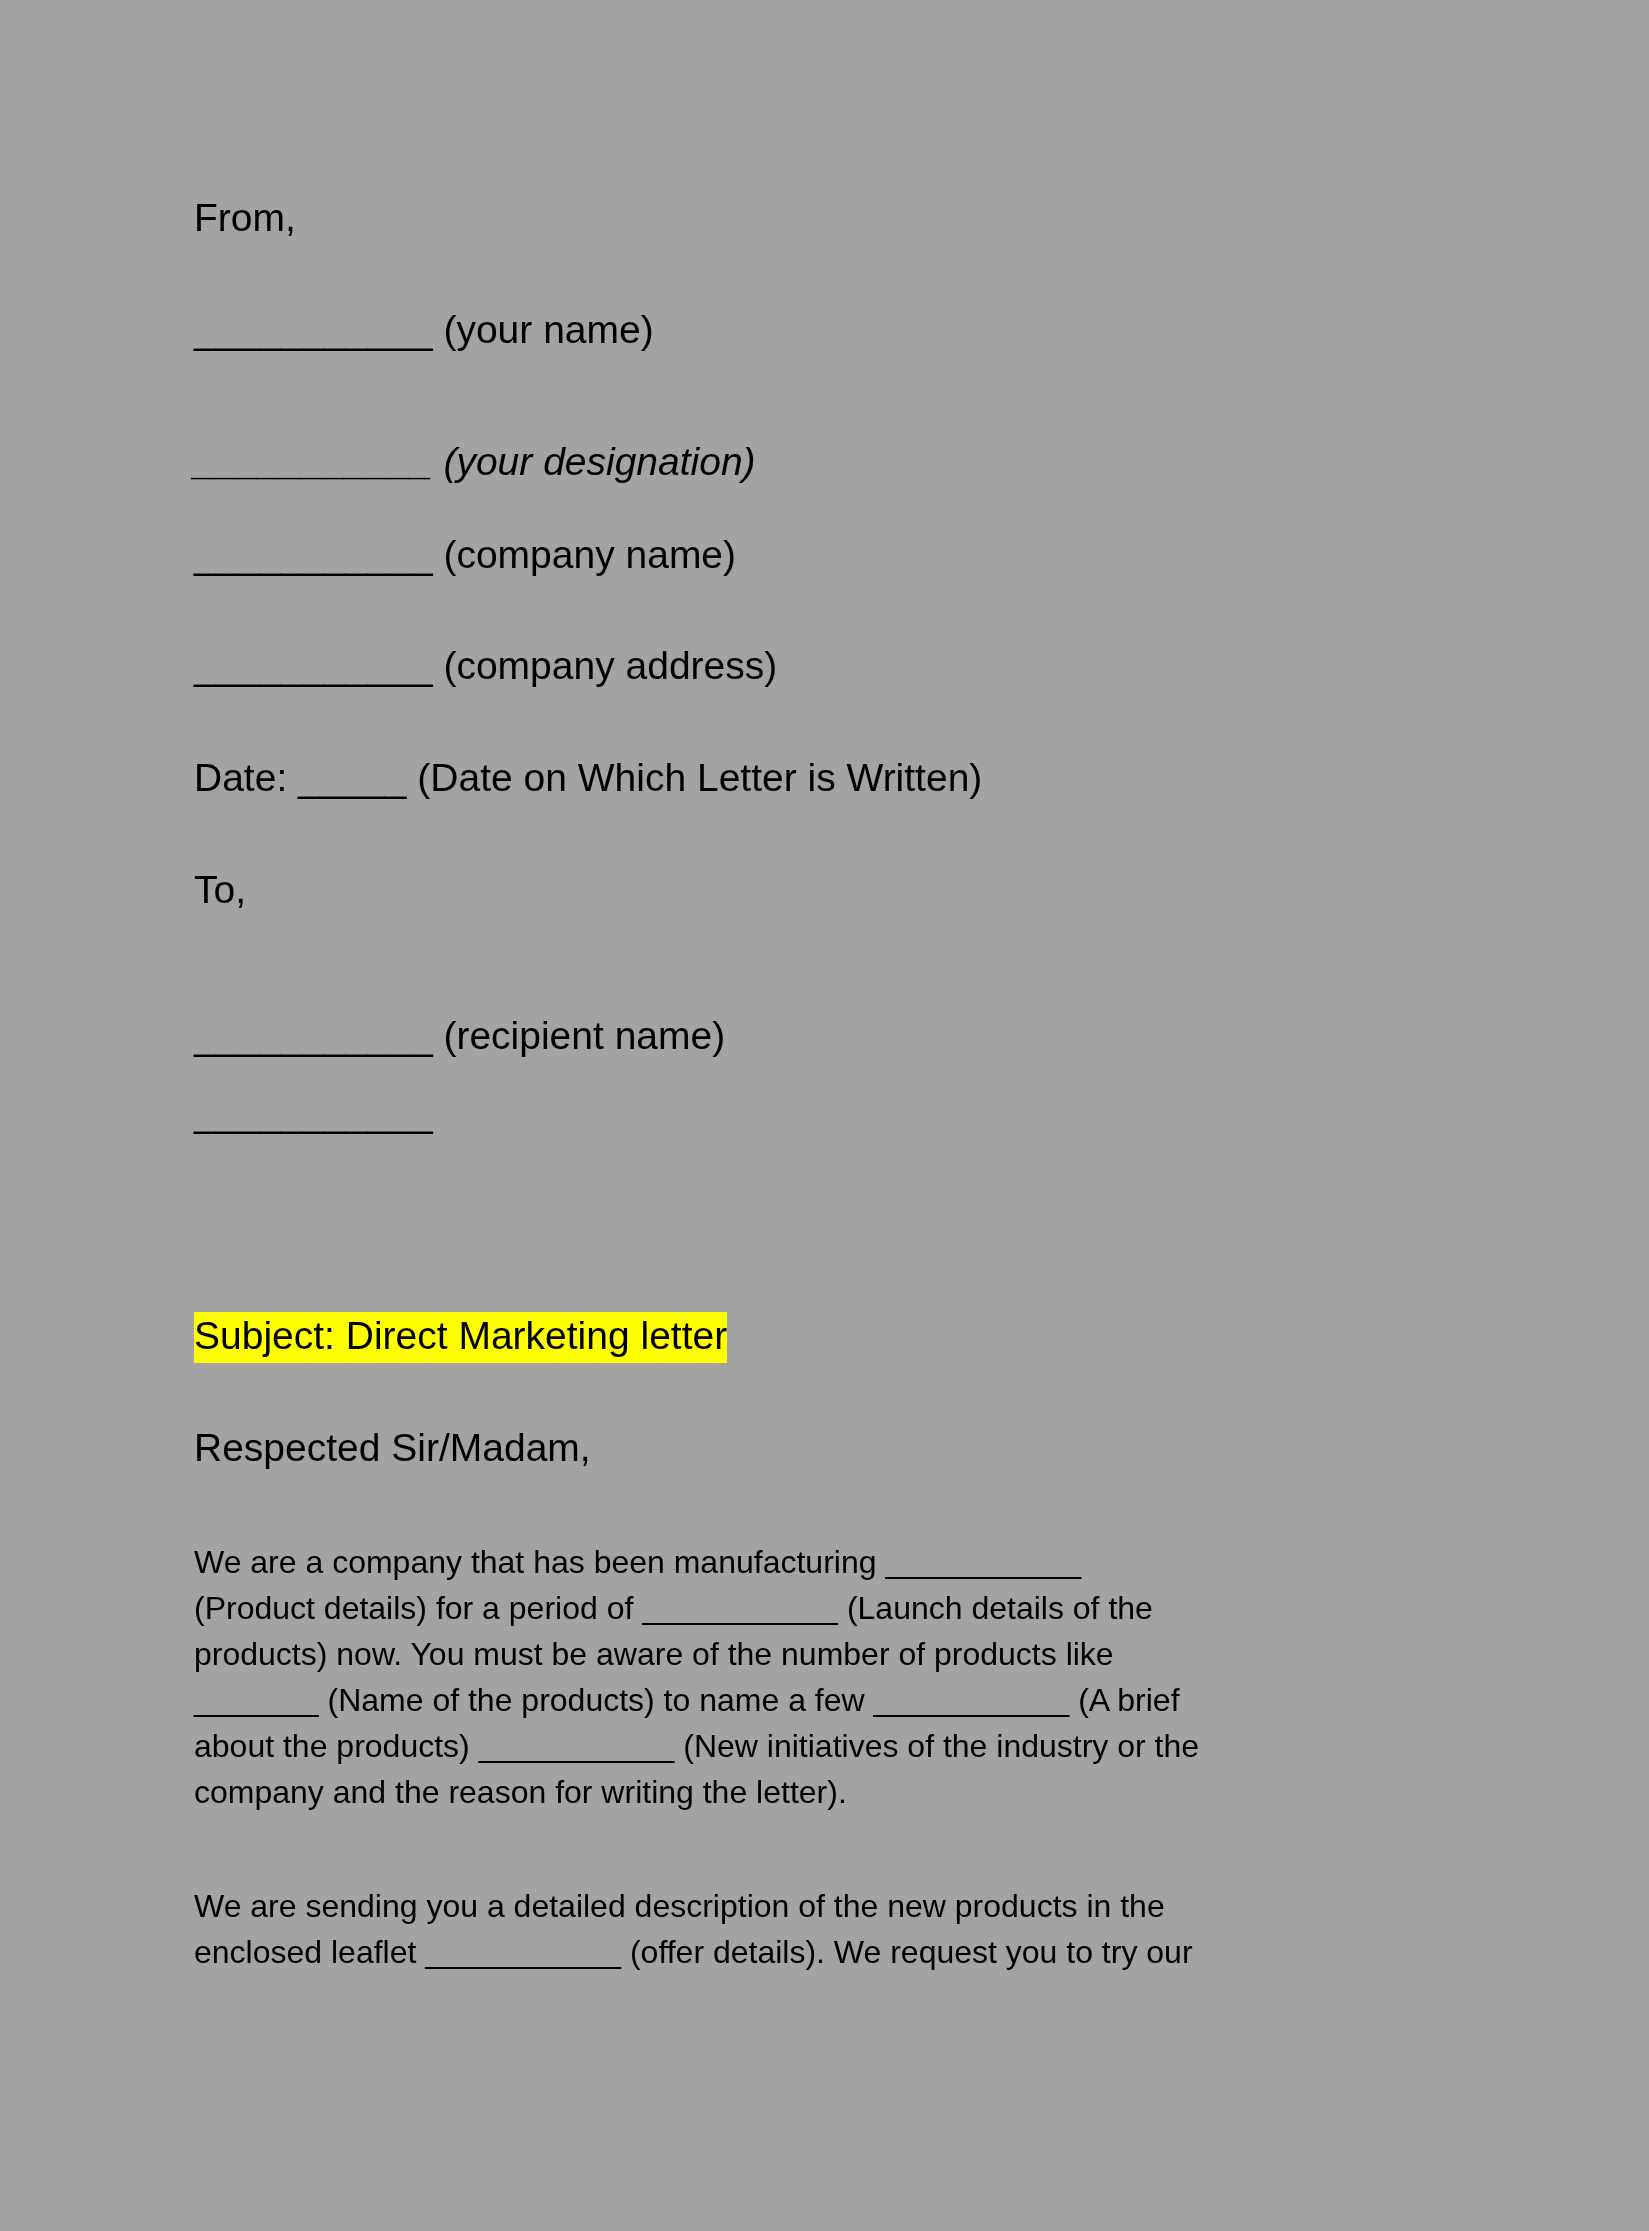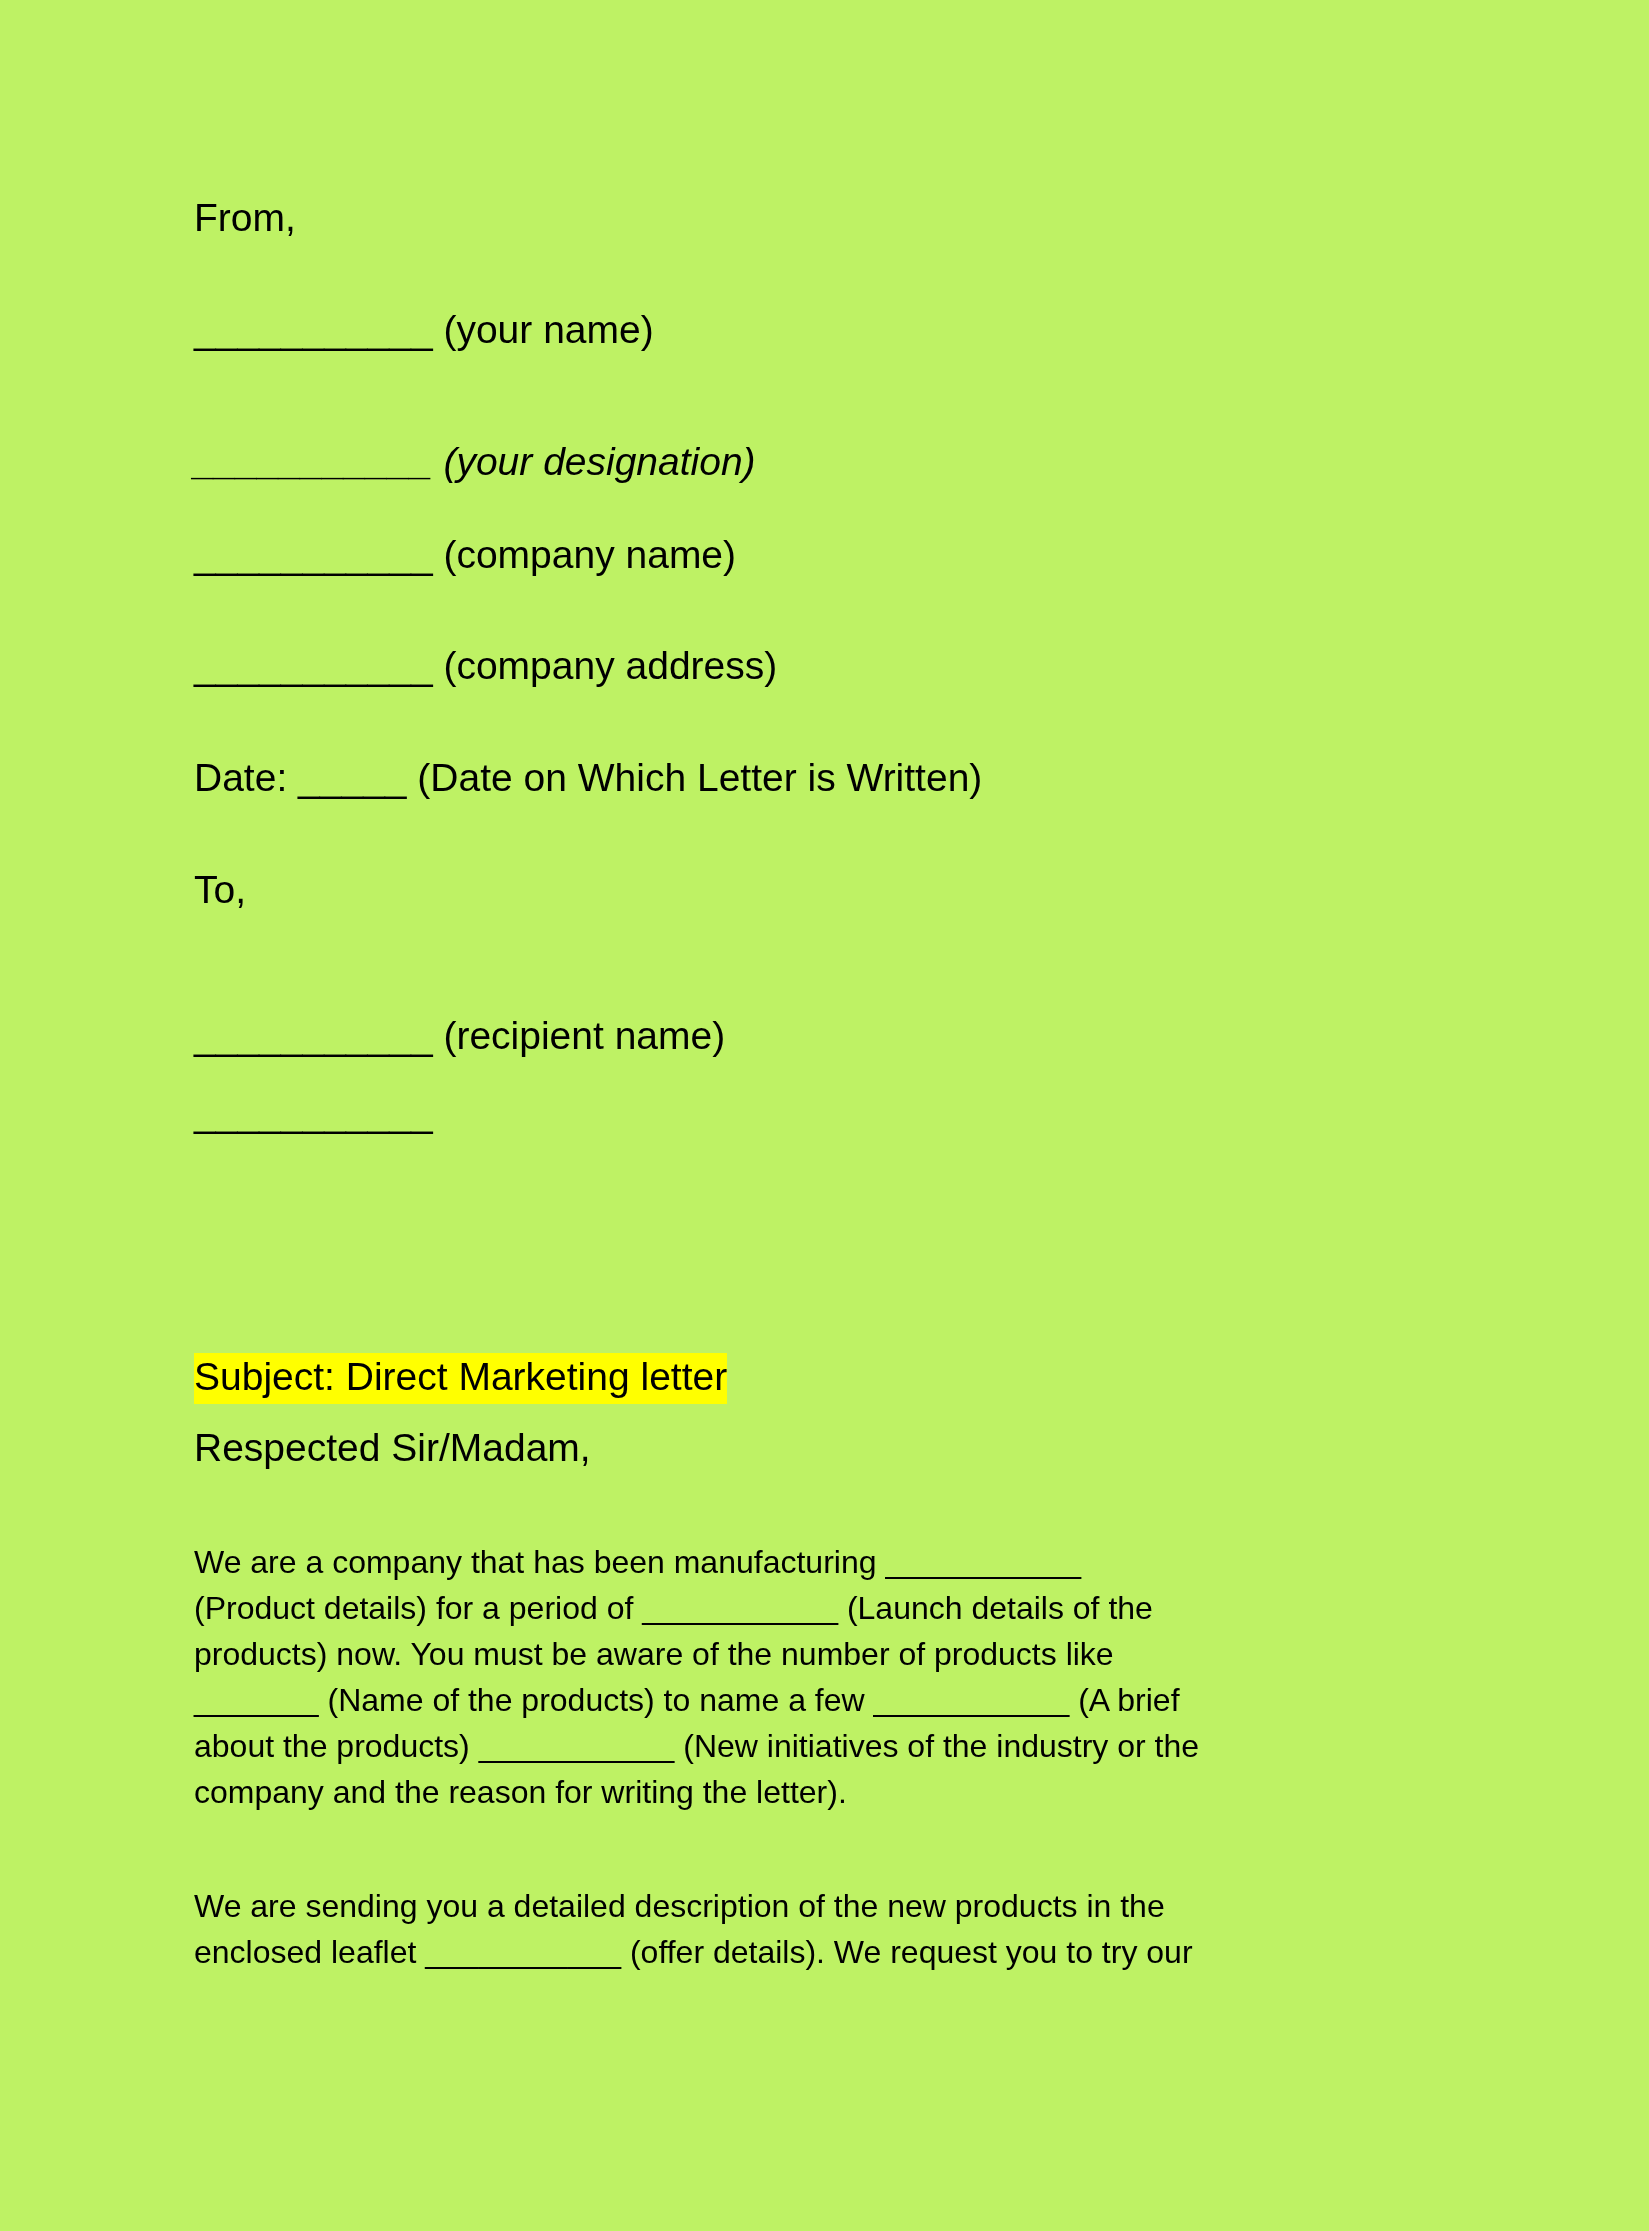--- a/index.html
+++ b/index.html
@@ -1,20 +1,20 @@
 <!DOCTYPE html>
 <html><head>
 <meta charset="utf-8">
 <style>
   html, body { margin: 0; padding: 0; background: #ffffff; }
   body {
     width: 1650px; height: 2232px; position: relative; overflow: hidden;
     font-family: "Liberation Sans", sans-serif; color: #000000;
   }
-  .page { position: absolute; left: 0; top: 0; width: 1650px; height: 2232px; background: #bef264; }
+  .page { position: absolute; left: 0; top: 0; width: 1650px; height: 2232px; background: #a3a3a3; }
   .line {
     position: absolute; left: 194px;
     font-size: 39px; line-height: 47px; white-space: pre;
   }
   .blank { white-space: pre; }
   .highlight { background: #ffff00; padding: 1.9px 0 5.8px 0; }
   .para {
     position: absolute; left: 194px; width: 1261px;
     font-size: 32px; line-height: 46px;
   }
@@ -37,21 +37,21 @@
 
   <div class="line" style="top:754px;"><span>Date:</span> <span class="blank">_____</span> <span>(Date on Which Letter is Written)</span></div>
 
   <div class="line" style="top:866px;">To,</div>
 
   <div class="line" style="top:977px;margin-top:35px;"><span class="blank">___________</span> <span>(recipient name)</span></div>
 
   <div class="line" style="top:1089px;"><span class="blank">___________</span></div>
 
 
-  <div class="line" style="top:1312px;margin-top:41px;"><span class="highlight">Subject: Direct Marketing letter</span></div>
+  <div class="line" style="top:1312px;"><span class="highlight">Subject: Direct Marketing letter</span></div>
 
   <div class="line" style="top:1424px;">Respected Sir/Madam,</div>
 
   <div class="para" style="top:1539px;">
     <span class="pl">We are a company that has been manufacturing ___________</span>
     <span class="pl">(Product details) for a period of ___________ (Launch details of the</span>
     <span class="pl">products) now. You must be aware of the number of products like</span>
     <span class="pl">_______ (Name of the products) to name a few ___________ (A brief</span>
     <span class="pl">about the products) ___________ (New initiatives of the industry or the</span>
     <span class="pl">company and the reason for writing the letter).</span>

